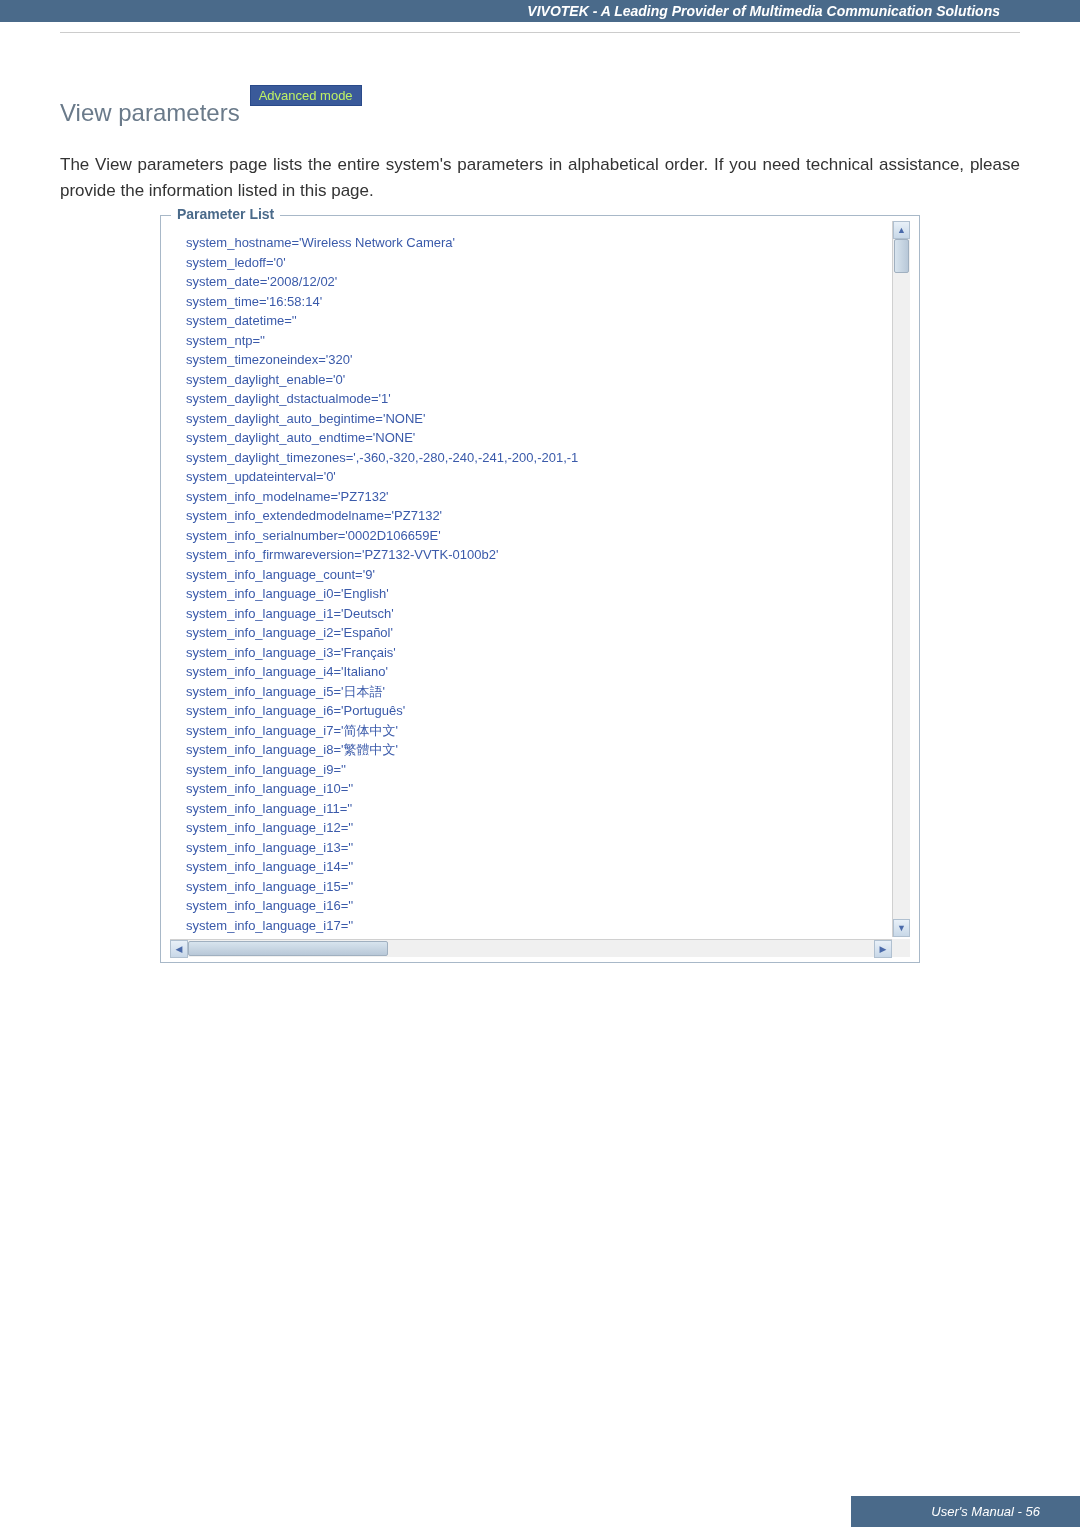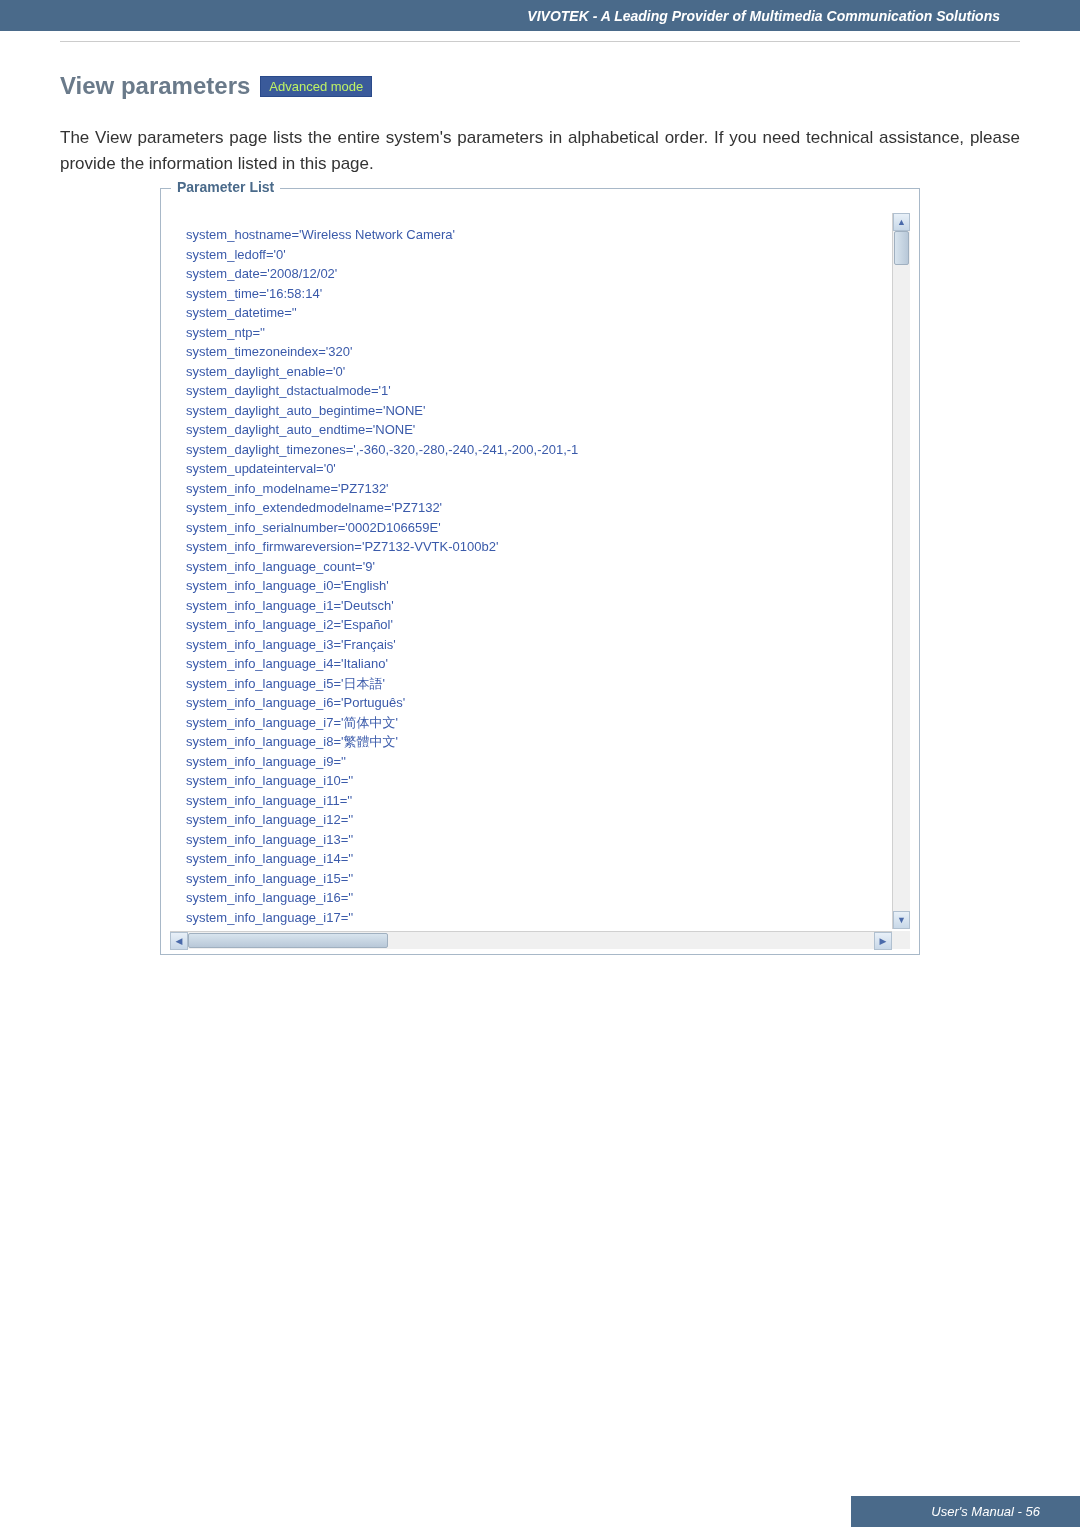--- a/index.html
+++ b/index.html
@@ -9,21 +9,21 @@
     }
     body {
       font-family: Arial, sans-serif;
       background: #ffffff;
       width: 1080px;
       height: 1527px;
       position: relative;
     }
     .header-bar {
       background: #4a6a8a;
-      height: 31px;
+      height: 22px;
       display: flex;
       align-items: center;
       justify-content: flex-end;
       padding-right: 80px;
     }
     .header-text {
       color: #ffffff;
       font-size: 14px;
       font-style: italic;
       font-weight: bold;
@@ -39,21 +39,22 @@
     }
     .section-title {
       display: flex;
       align-items: center;
       gap: 10px;
       margin-bottom: 25px;
     }
     .section-title-text {
       color: #6a7a8a;
       font-size: 24px;
-      font-weight: bold;
+      font-weight: normal;
+      margin-top: 36px;
     }
     .mode-badge {
       background: #3a5a9a;
       color: #bef264;
       font-size: 13px;
       padding: 2px 8px;
       border: 1px solid #2a4a8a;
     }
     .description {
       color: #333333;
@@ -61,21 +62,21 @@
       line-height: 1.5;
       margin-bottom: 12px;
       text-align: justify;
     }
     .panel-container {
       margin-left: 100px;
       margin-right: 100px;
     }
     .fieldset {
       border: 1px solid #a8b8c8;
-      padding: 21px 0 4px 0;
+      padding: 2px 0 4px 0;
       position: relative;
     }
     .legend {
       color: #4a6a8a;
       font-size: 14px;
       font-weight: bold;
       position: absolute;
       top: -10px;
       left: 10px;
       background: #ffffff;

